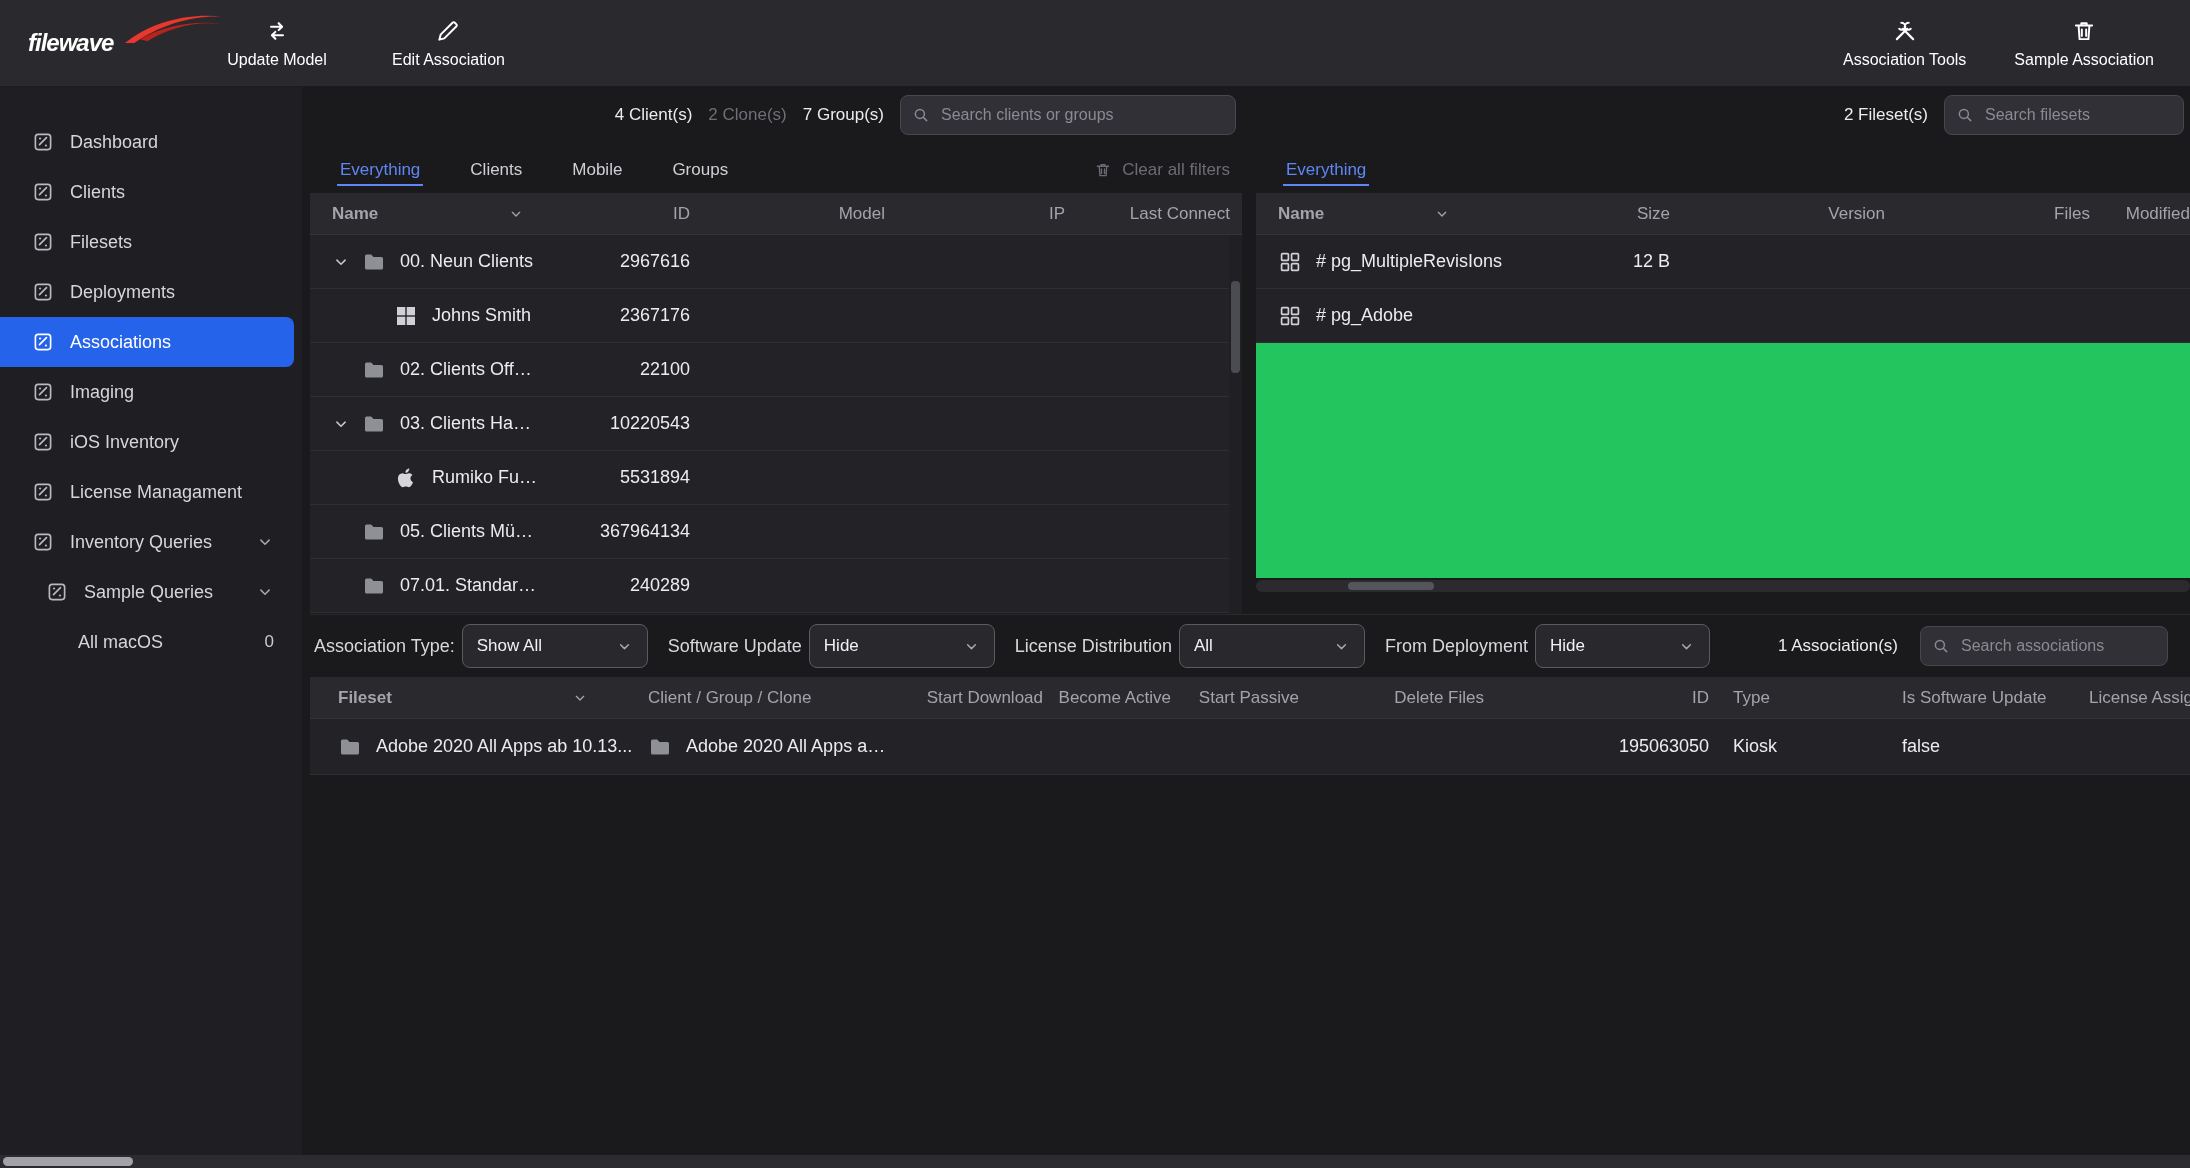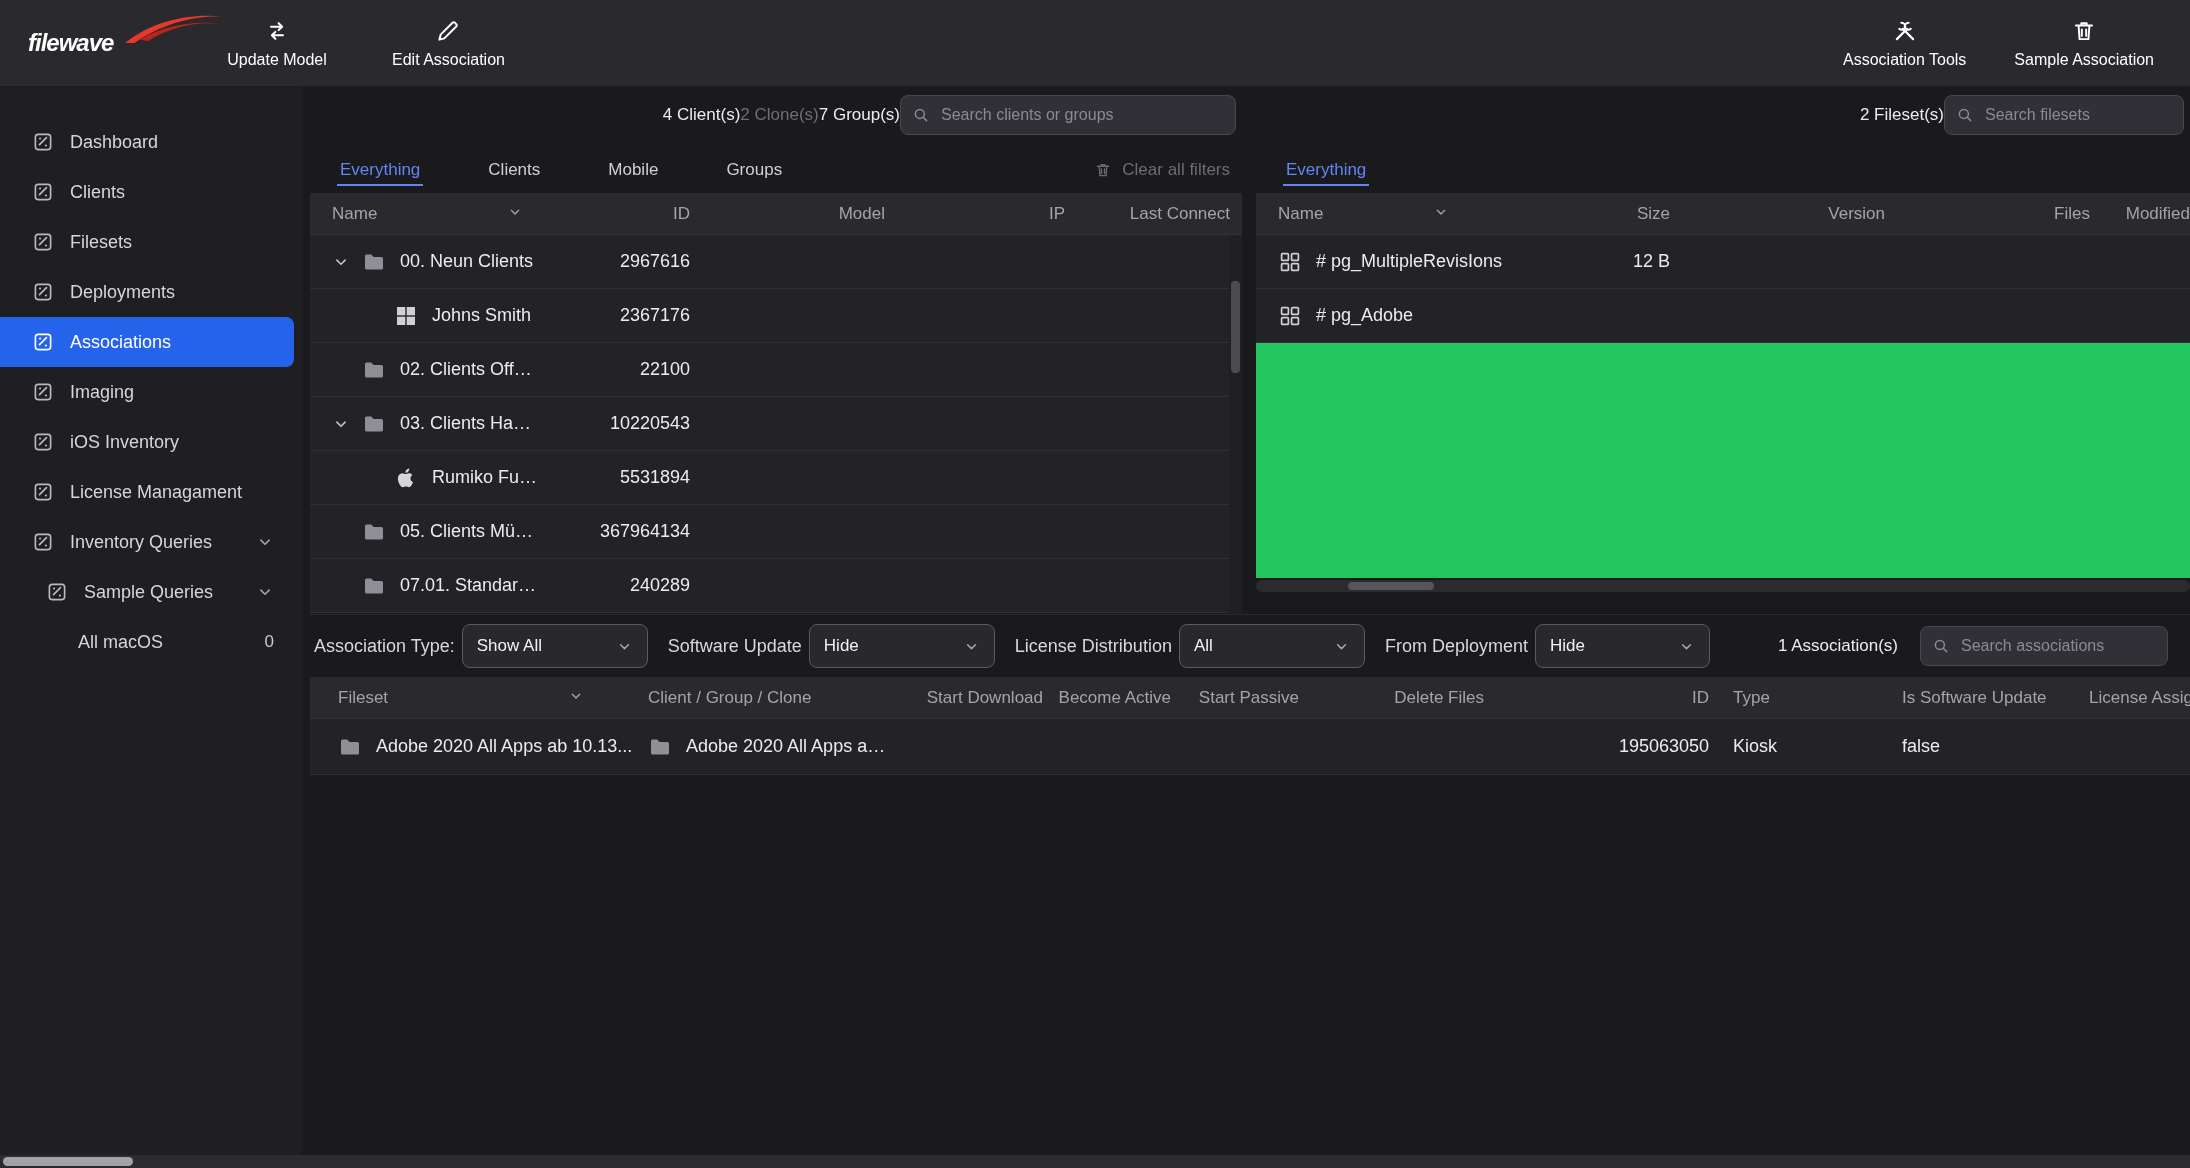--- a/index.html
+++ b/index.html
@@ -48,51 +48,51 @@
   .side-chev { width: 18px; height: 18px; margin-left: auto; color: #a8a8b0; }
   .side-count { margin-left: auto; font-size: 17px; color: #c9c9cf; }
 
   
   .main { flex: 1; min-width: 0; display: flex; flex-direction: column; padding-left: 8px; }
 
   .upper { height: 527px; display: flex; flex-shrink: 0; min-width: 0; }
   .clients-panel { width: 932px; flex-shrink: 0; display: flex; flex-direction: column; }
   .filesets-panel { flex: 1; min-width: 0; margin-left: 14px; display: flex; flex-direction: column; padding-bottom: 22px; }
 
-  .stats-row { height: 56px; display: flex; align-items: center; justify-content: flex-end; padding-right: 6px; flex-shrink: 0; }
+  .stats-row { height: 56px; display: flex; align-items: center; justify-content: flex-end; gap: 16px; padding-right: 6px; flex-shrink: 0; }
   .stat { font-size: 17px; color: #ececf0; white-space: nowrap; }
   .stat.muted { color: #6e6e76; }
 
   .search { position: relative; height: 40px; }
   .search input {
     width: 100%; height: 100%; background: #303036; border: 1px solid #47474e;
     border-radius: 8px; color: #e8e8ea; padding: 0 12px 0 40px; font-size: 16px;
     font-family: inherit; outline: none;
   }
   .search input::placeholder { color: #8a8a92; }
   .search-ic { position: absolute; left: 12px; top: 50%; transform: translateY(-50%); width: 18px; height: 18px; color: #8a8a92; }
   .w-big { width: 336px; }
   .w-mid { width: 240px; }
   .w-assoc { width: 248px; }
 
   .tabs-row { height: 50px; display: flex; align-items: flex-end; justify-content: space-between; padding: 0 12px 0 30px; flex-shrink: 0; }
-  .tabs { display: flex; gap: 68px; align-items: center; }
+  .tabs { display: flex; gap: 50px; align-items: center; }
   .tab { font-size: 17px; color: #cfcfd4; padding-bottom: 13px; position: relative; cursor: pointer; white-space: nowrap; }
   .tab.active { color: #5f86f2; }
   .tab.active::after { content: ""; position: absolute; left: -3px; right: -3px; bottom: 7px; height: 2px; background: #5f86f2; }
   .clear-filters { display: flex; align-items: center; gap: 10px; color: #6c6c74; font-size: 17px; padding-bottom: 13px; cursor: pointer; }
   .clear-ic { width: 18px; height: 18px; color: #6c6c74; }
 
   .thead {
     height: 42px; background: #2a2a2e; border-bottom: 1px solid #333338;
     display: grid; align-items: center; font-size: 17px; color: #a3a3ab;
     flex-shrink: 0; overflow: hidden; white-space: nowrap;
   }
   .th { overflow: hidden; }
-  .th-name { display: flex; align-items: flex-start; }
+  .th-name { display: flex; align-items: center; font-weight: bold; }
   .sort-chev { width: 16px; height: 16px; color: #a3a3ab; flex-shrink: 0; }
   .ml-clients { margin-left: 130px; }
   .ml-filesets { margin-left: 110px; }
   .ml-assoc { margin-left: 180px; }
   .r { text-align: right; }
   .pl24 { padding-left: 24px; }
   .pl28 { padding-left: 28px; }
 
   .grid-clients { grid-template-columns: minmax(0,1fr) 150px 195px 180px 165px; padding: 0 12px 0 22px; }
   .grid-filesets { grid-template-columns: minmax(0,1fr) 150px 215px 205px 100px; padding-left: 22px; }

